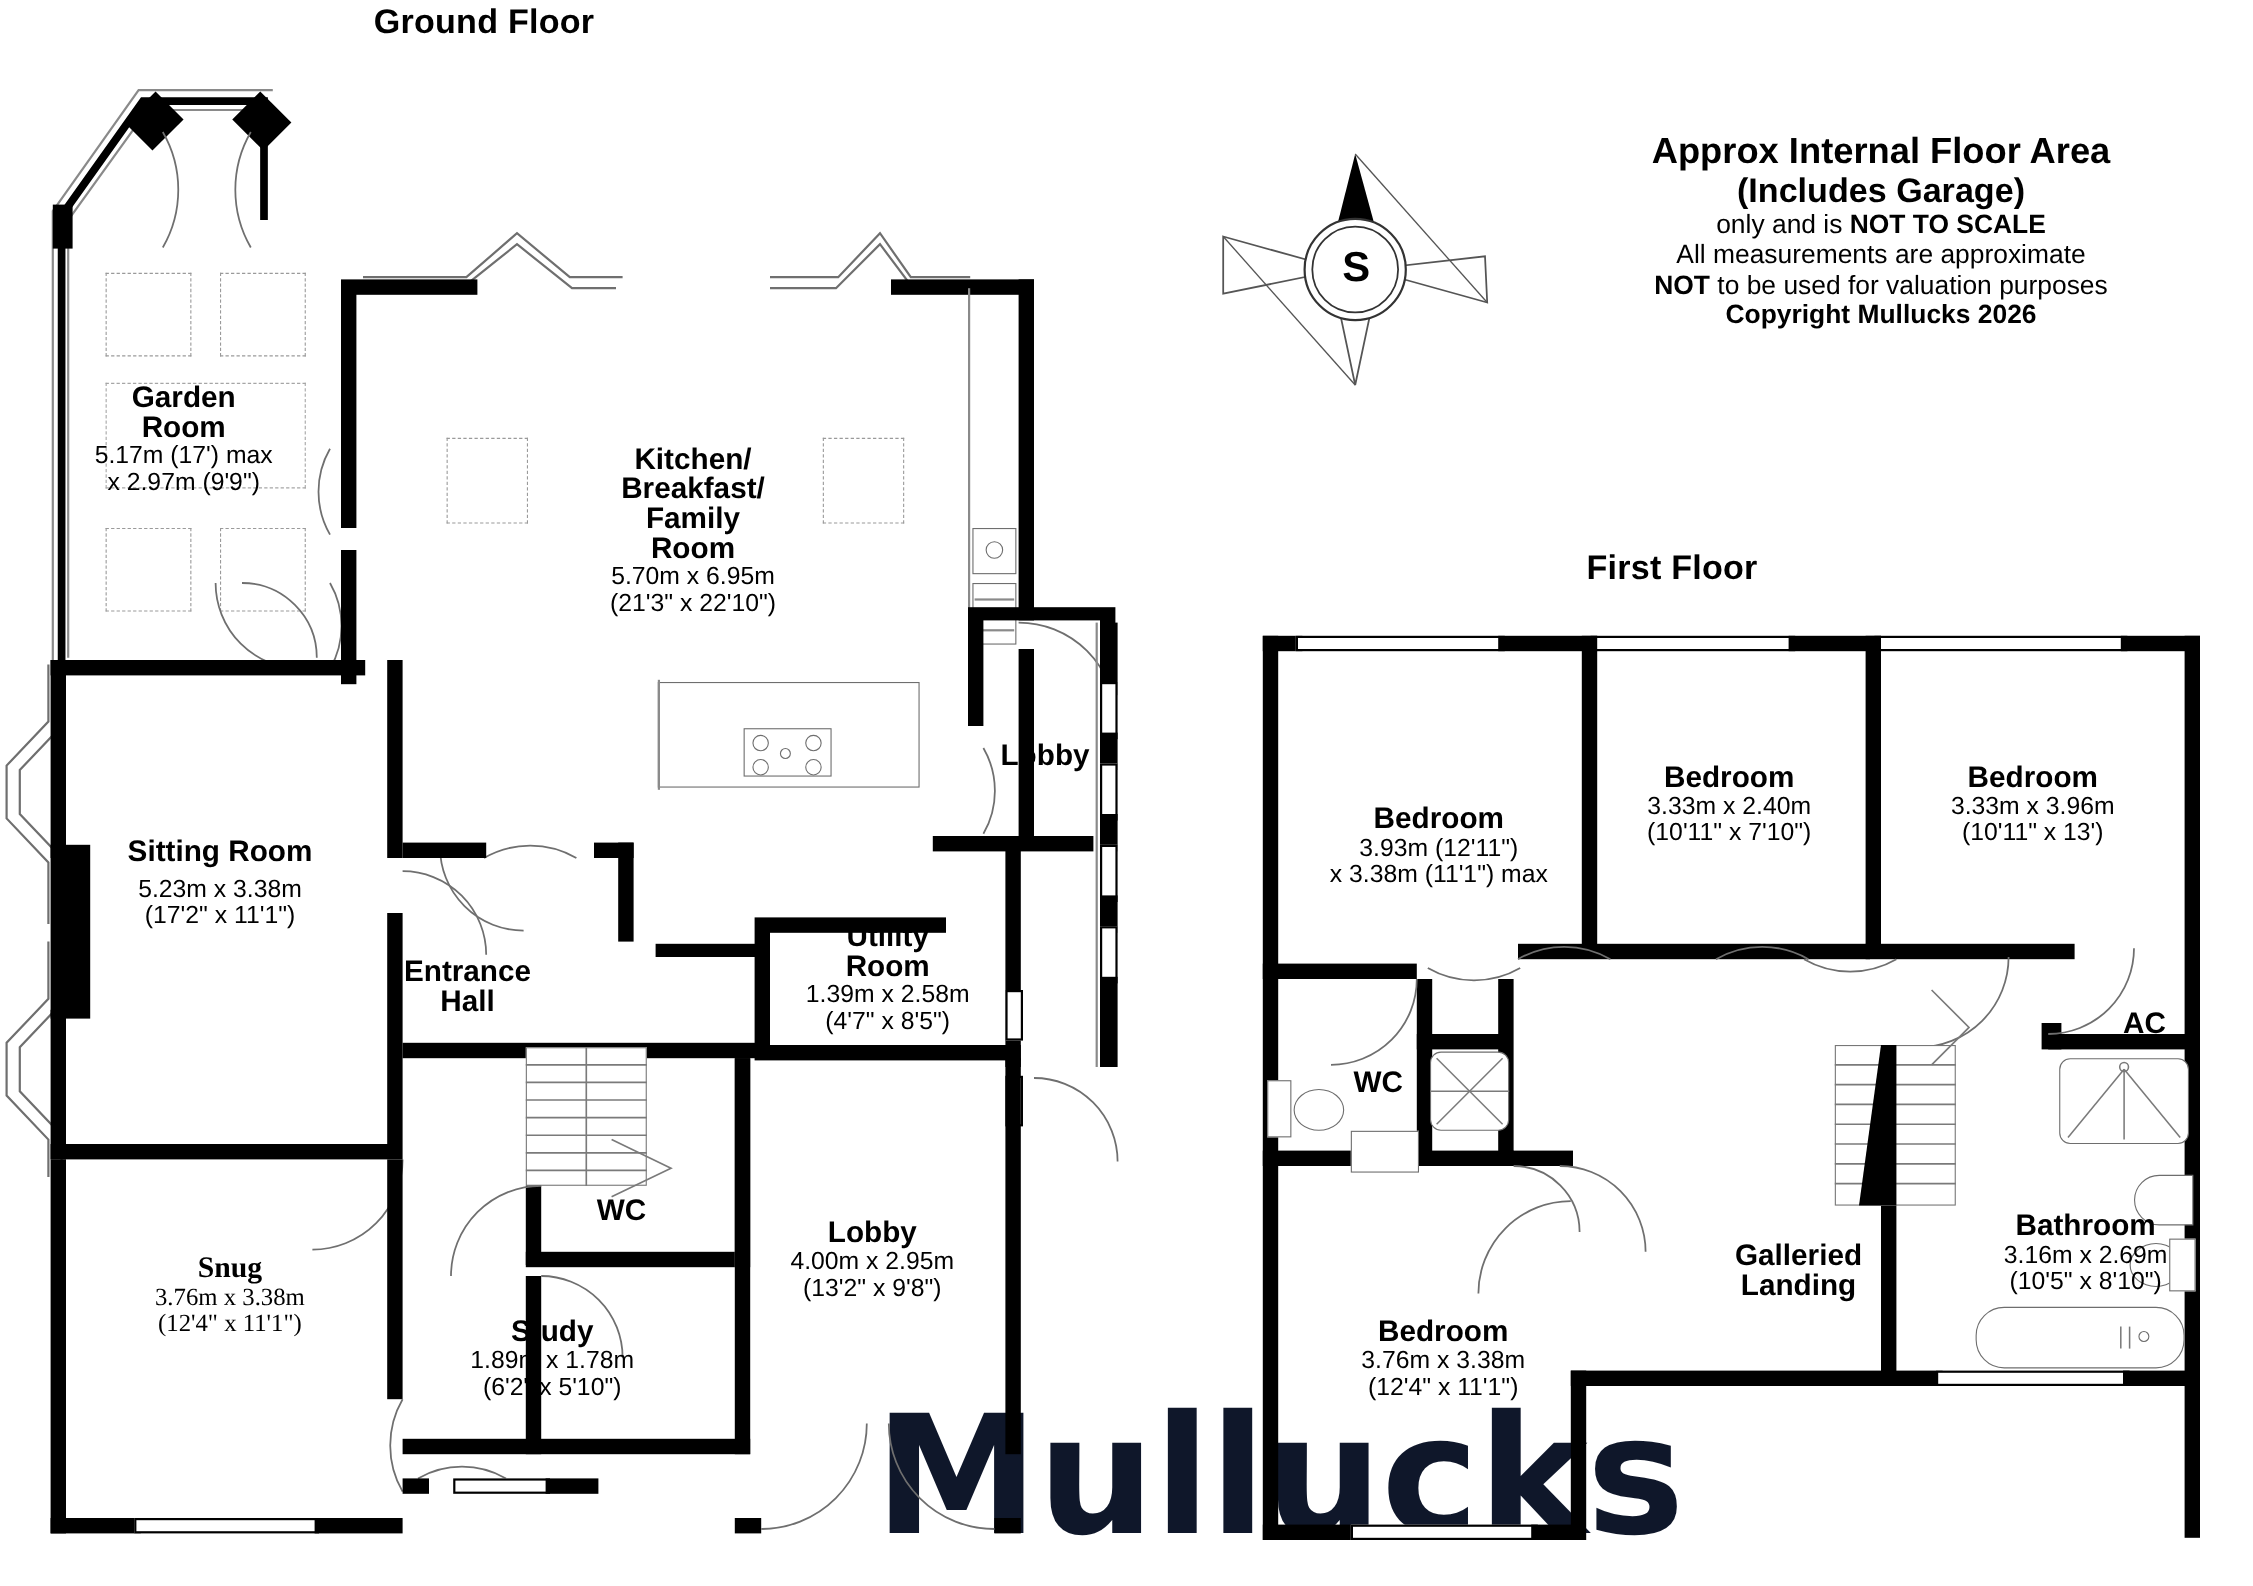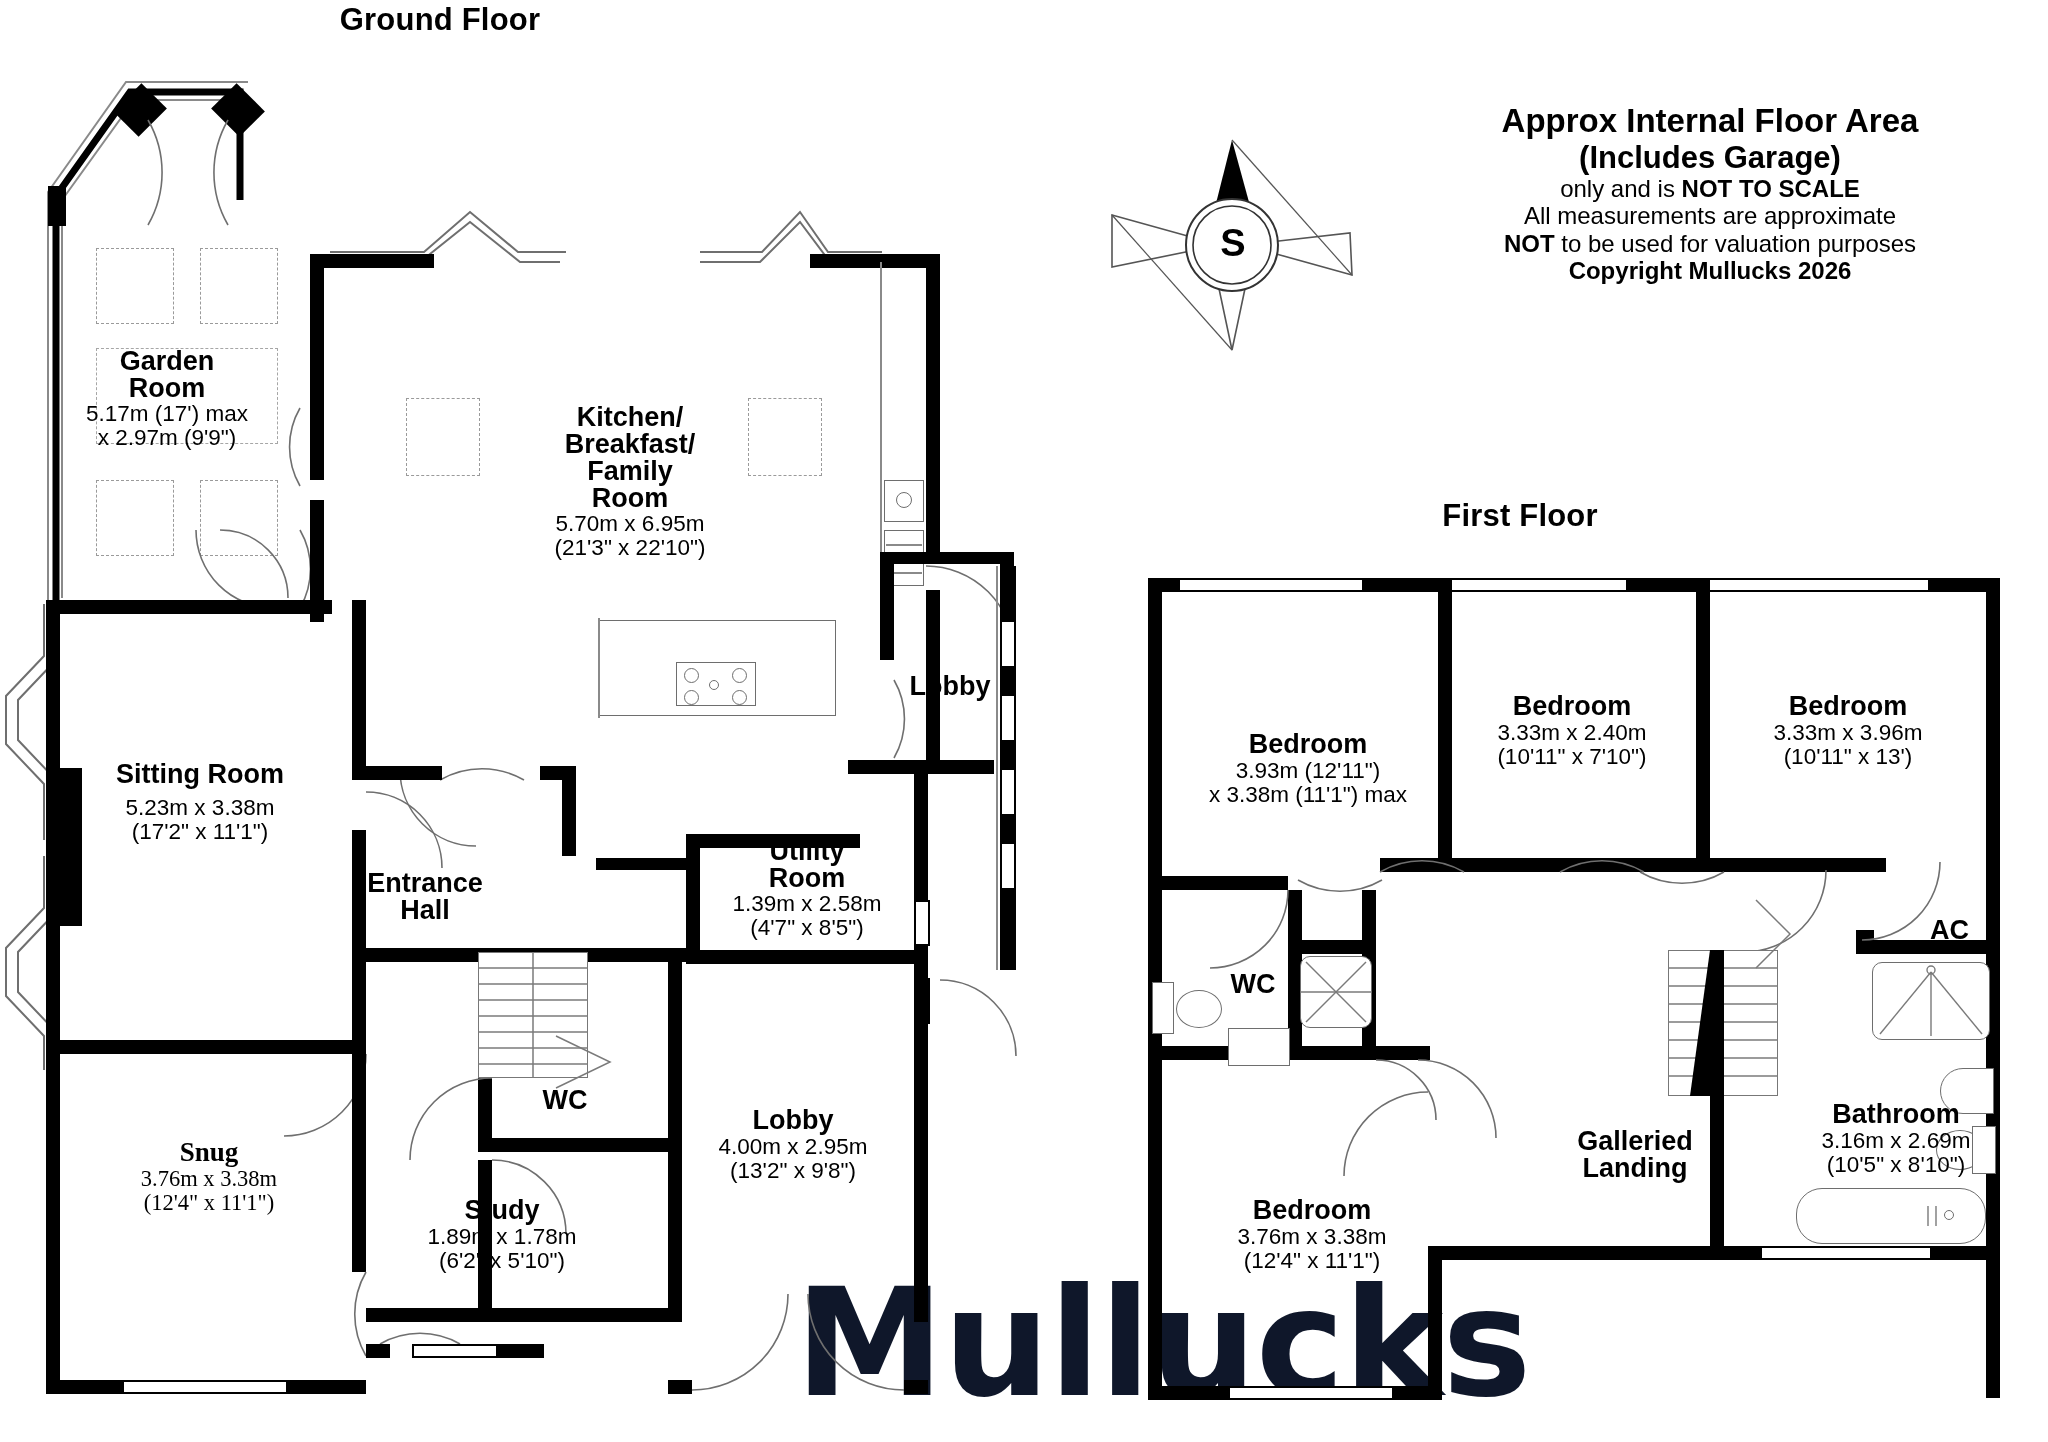--- a/index.html
+++ b/index.html
@@ -11,21 +11,21 @@
 
   
   .floor-title{font-size:31px;font-weight:bold;letter-spacing:.2px;text-align:center;white-space:nowrap;}
   .room{text-align:center;line-height:1.08;}
   .room .nm{font-size:27px;font-weight:bold;white-space:nowrap;}
   .room .dim{font-size:22.5px;font-weight:normal;white-space:nowrap;}
   .room.tight .nm{line-height:1.0;}
 
   
   .hdr{position:absolute;text-align:center;line-height:1.14;}
-  .hdr .l1{font-size:33px;font-weight:bold;white-space:nowrap;}
+  .hdr .l1{font-size:33px;font-weight:bold;white-space:nowrap;margin-top:16px;}
   .hdr .l2{font-size:31px;white-space:nowrap;}
   .hdr .l3{font-size:31px;font-weight:bold;white-space:nowrap;}
   .hdr .l4{font-size:24px;white-space:nowrap;}
   .hdr .l4 b{font-weight:bold;}
   .hdr .l5{font-size:24px;font-weight:bold;white-space:nowrap;}
 
   
   .w{position:absolute;background:#000;}
   .ln{position:absolute;background:#8a8a8a;}
   .dash{position:absolute;border:1.5px dashed #9a9a9a;box-sizing:border-box;}

